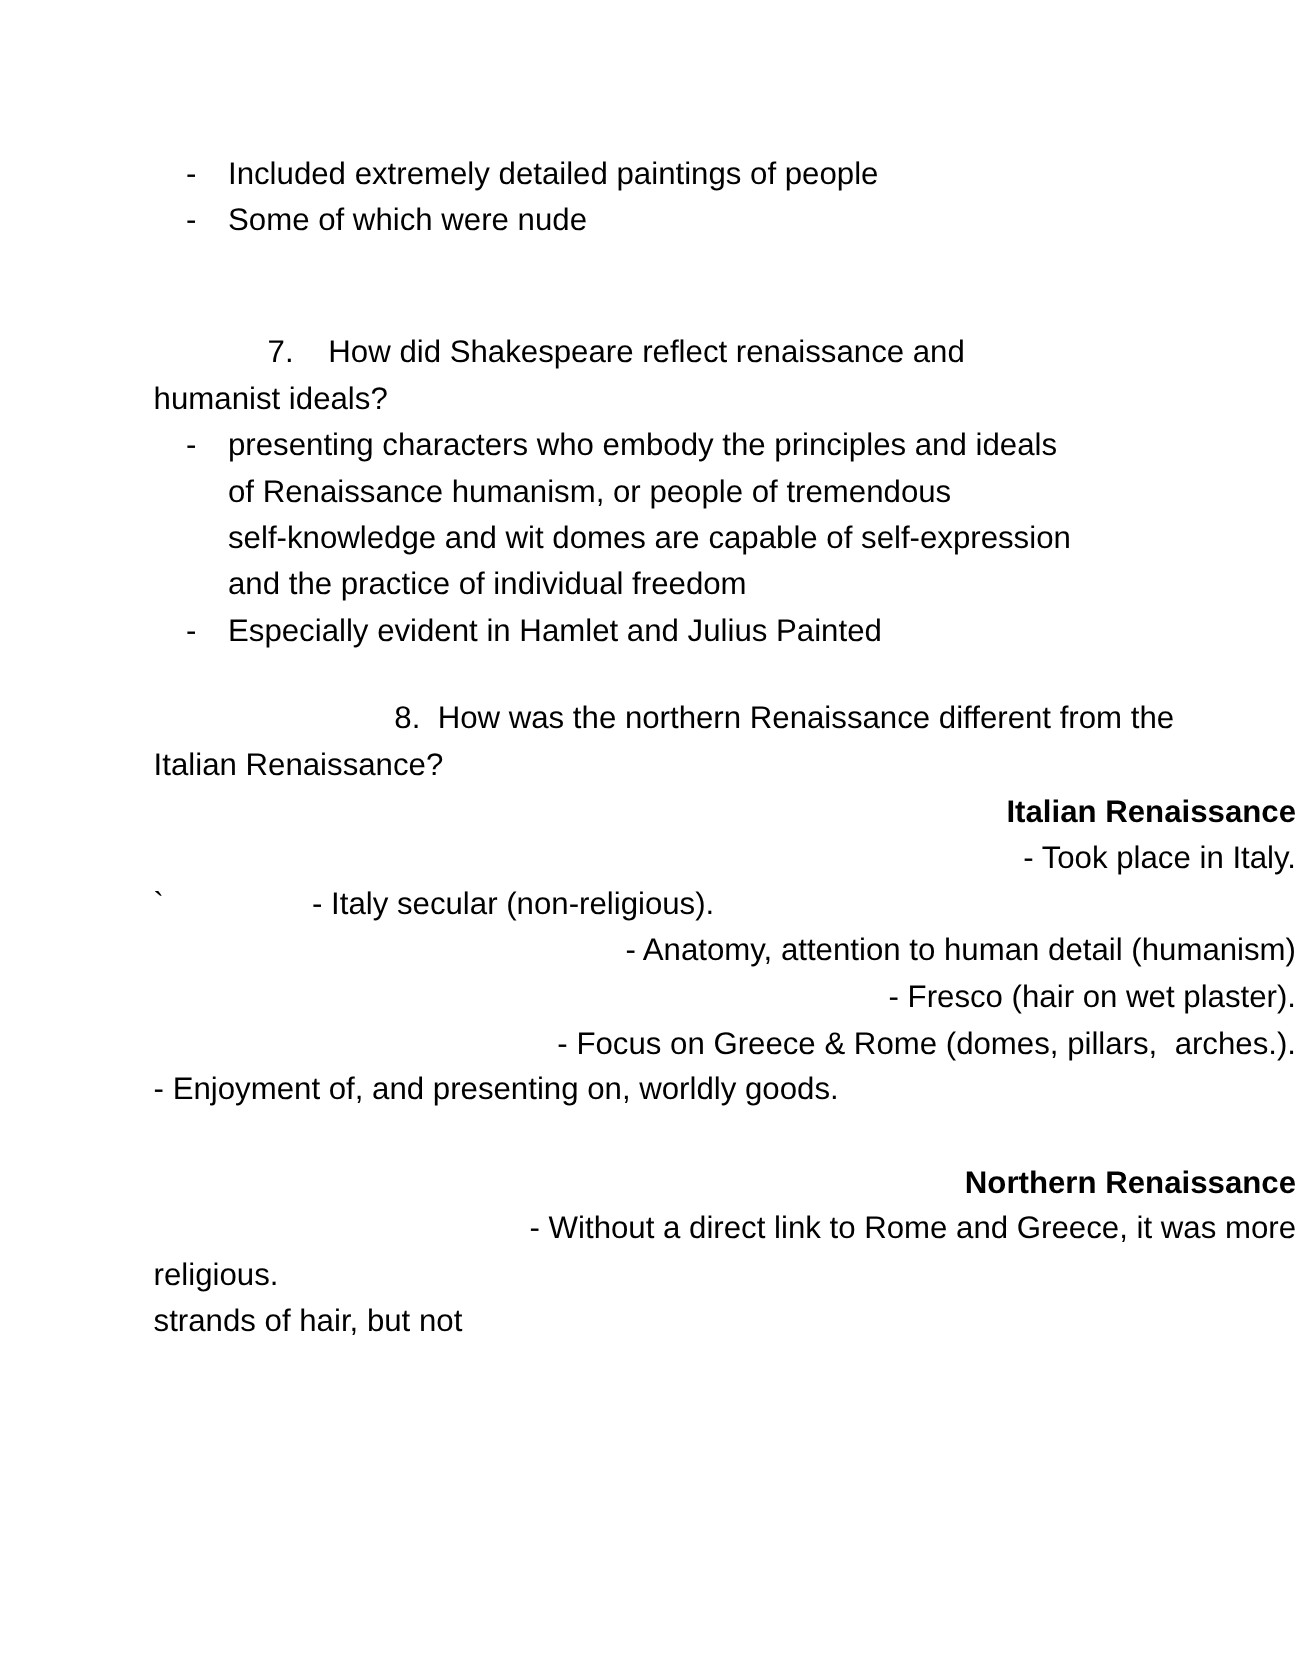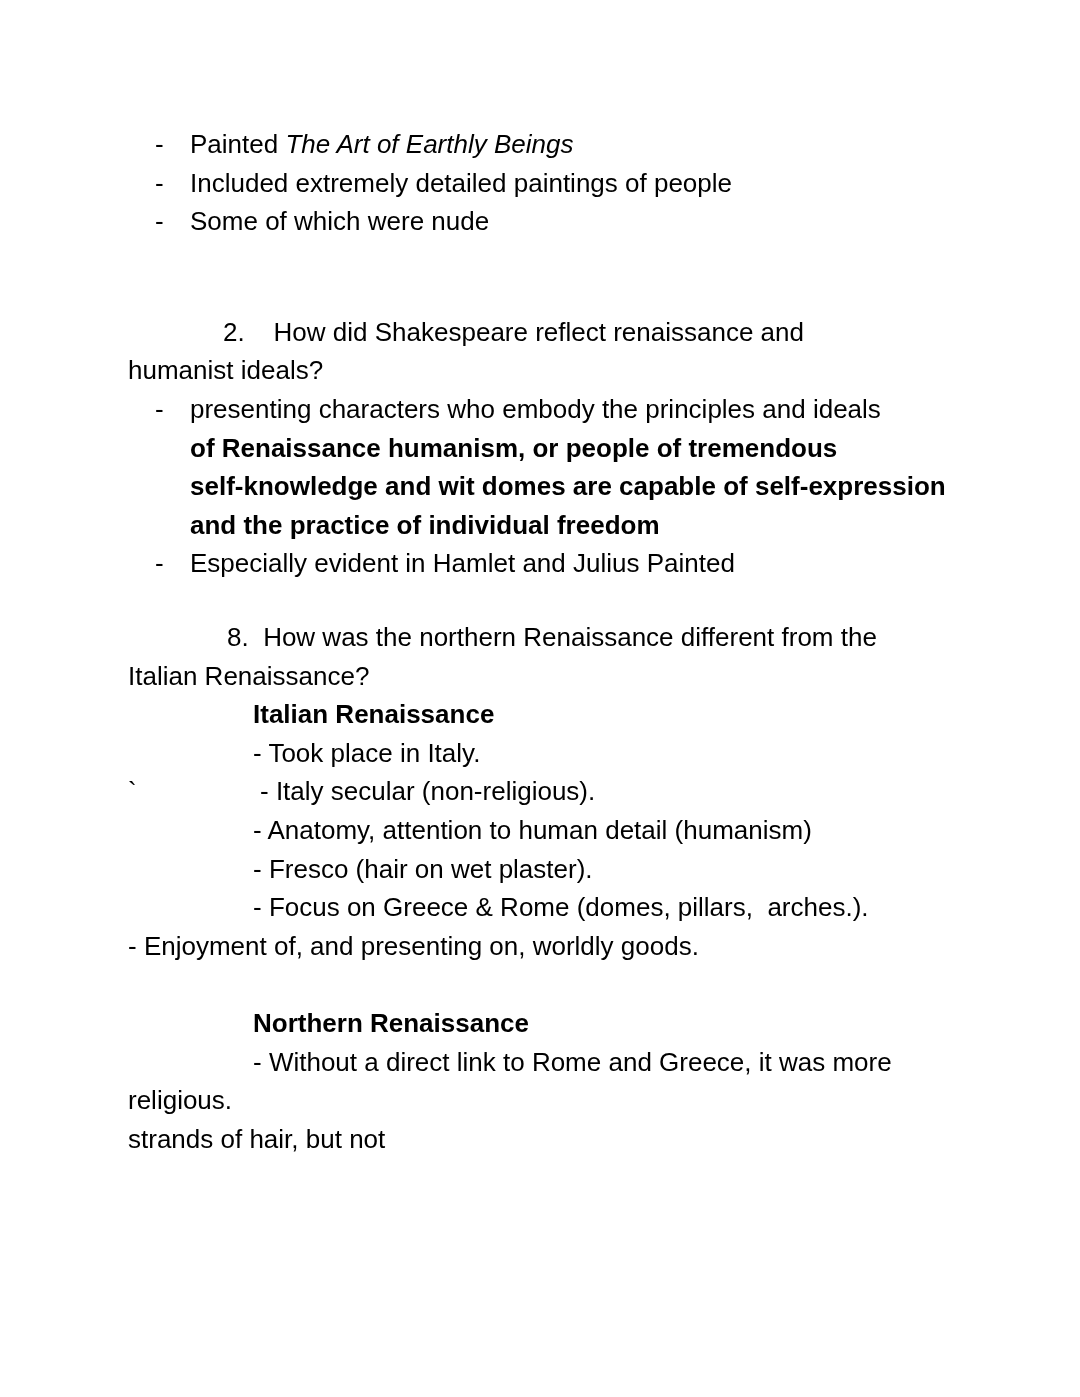--- a/index.html
+++ b/index.html
@@ -28,51 +28,50 @@
     white-space: pre;  
   }
   
   .bullet .dash {
     display: inline-block;
     width: 35px;
     margin-left: 27px;
     white-space: pre;
   }
   
-  .bullet-cont { padding-left: 62px; font-weight: bold; }
+  .bullet-cont { padding-left: 62px; }
   
   .q7-indent { padding-left: 95px; }
-  .q8-indent { padding-left: 99px; }
+  .q8-indent { padding-left: 99px; text-align: center; }
   
-  .sub { padding-left: 125px; }
+  .sub { padding-left: 125px; text-align: right; }
   .bold { font-weight: 700; }
   .italic { font-style: italic; }
   
   .tick {
     display: inline-block;
     width: 132px;
     white-space: pre;
   }
   
   .sp-a { height: 72px; }
   .sp-b { height: 35px; }
   .sp-c { height: 39px; }
 </style>
 </head>
 <body>
 
 <div class="doc-page">
 
-  <div class="line bullet"><span class="dash">-</span><span>Painted </span><span class="italic">The Art of Earthly Beings</span></div>
   <div class="line bullet"><span class="dash">-</span><span>Included extremely detailed paintings of people</span></div>
   <div class="line bullet"><span class="dash">-</span><span>Some of which were nude</span></div>
 
   <div class="sp-a"></div>
 
-  <div class="line q7-indent">2.    How did Shakespeare reflect renaissance and</div>
+  <div class="line q7-indent">7.    How did Shakespeare reflect renaissance and</div>
   <div class="line">humanist ideals?</div>
   <div class="line bullet"><span class="dash">-</span><span>presenting characters who embody the principles and ideals</span></div>
   <div class="line bullet-cont">of Renaissance humanism, or people of tremendous</div>
   <div class="line bullet-cont">self-knowledge and wit domes are capable of self-expression</div>
   <div class="line bullet-cont">and the practice of individual freedom</div>
   <div class="line bullet"><span class="dash">-</span><span>Especially evident in Hamlet and Julius Painted</span></div>
 
   <div class="sp-b"></div>
 
   <div class="line q8-indent">8.  How was the northern Renaissance different from the</div>

